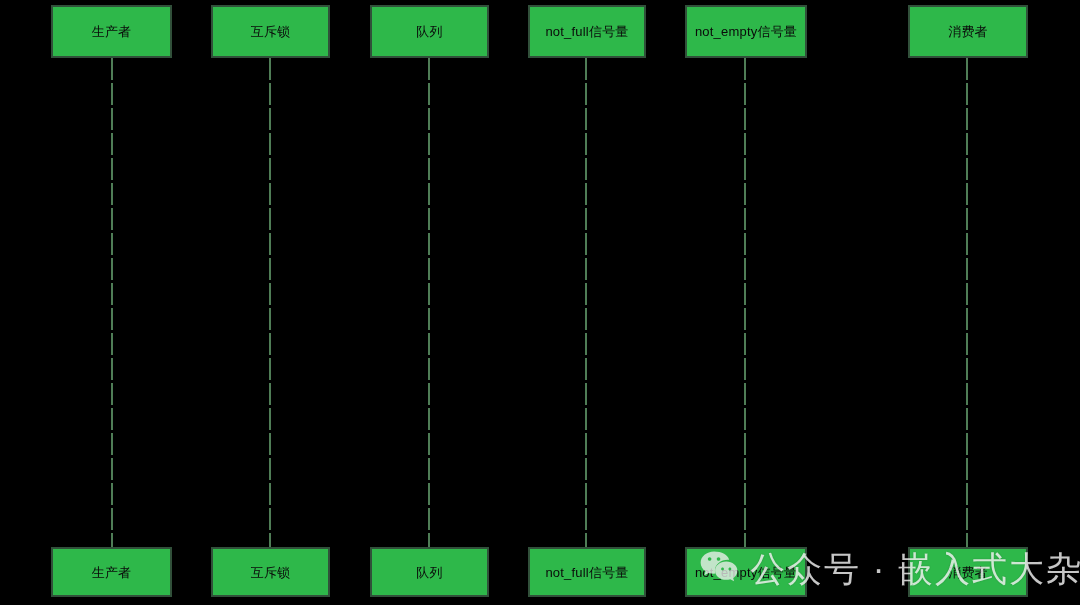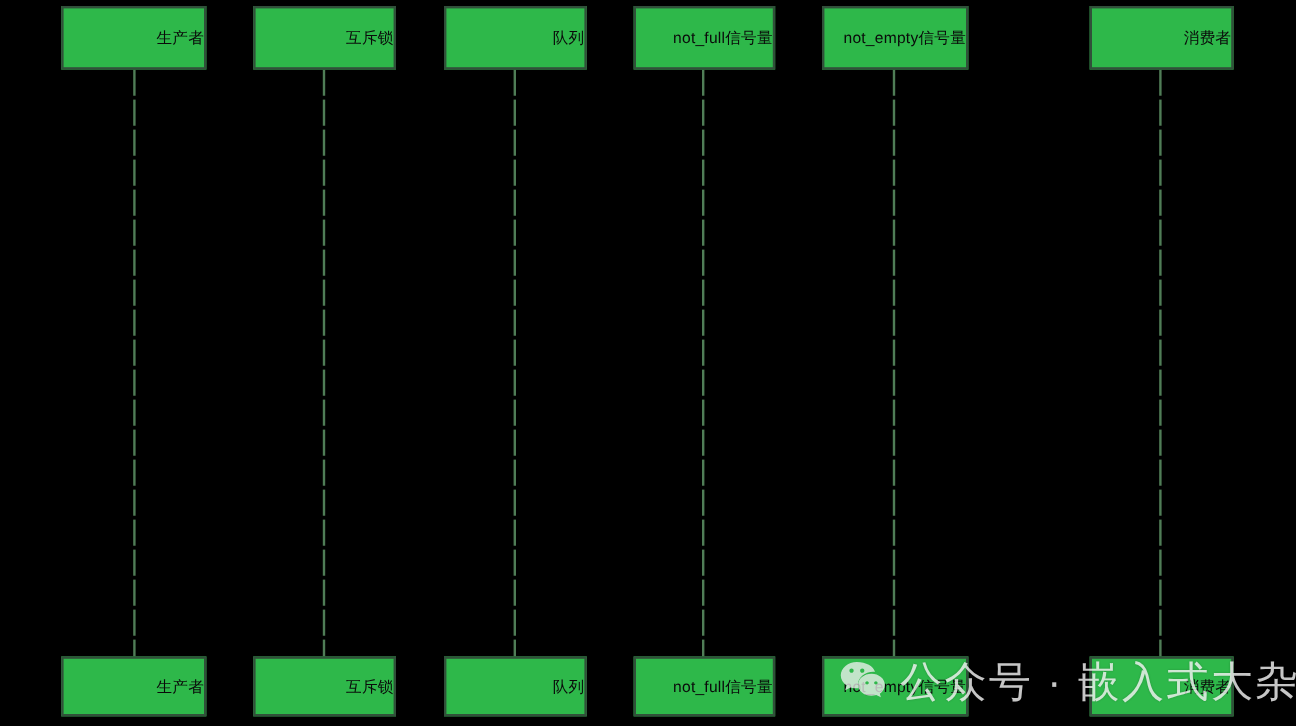--- a/index.html
+++ b/index.html
@@ -34,21 +34,21 @@
     background-repeat: repeat-y;
   }
   
   .pbox {
     position: absolute;
     box-sizing: border-box;
     background: #2eb84a;
     border: 2px solid #31503a;
     display: flex;
     align-items: center;
-    justify-content: flex-end;
+    justify-content: center;
     color: #0a0a0a;
     font-size: 13px;
     line-height: 1;
     letter-spacing: 0.2px;
     white-space: nowrap;
     z-index: 3;
   }
   .pbox .plabel {
     display: block;
     transform: translateY(-0.5px);

